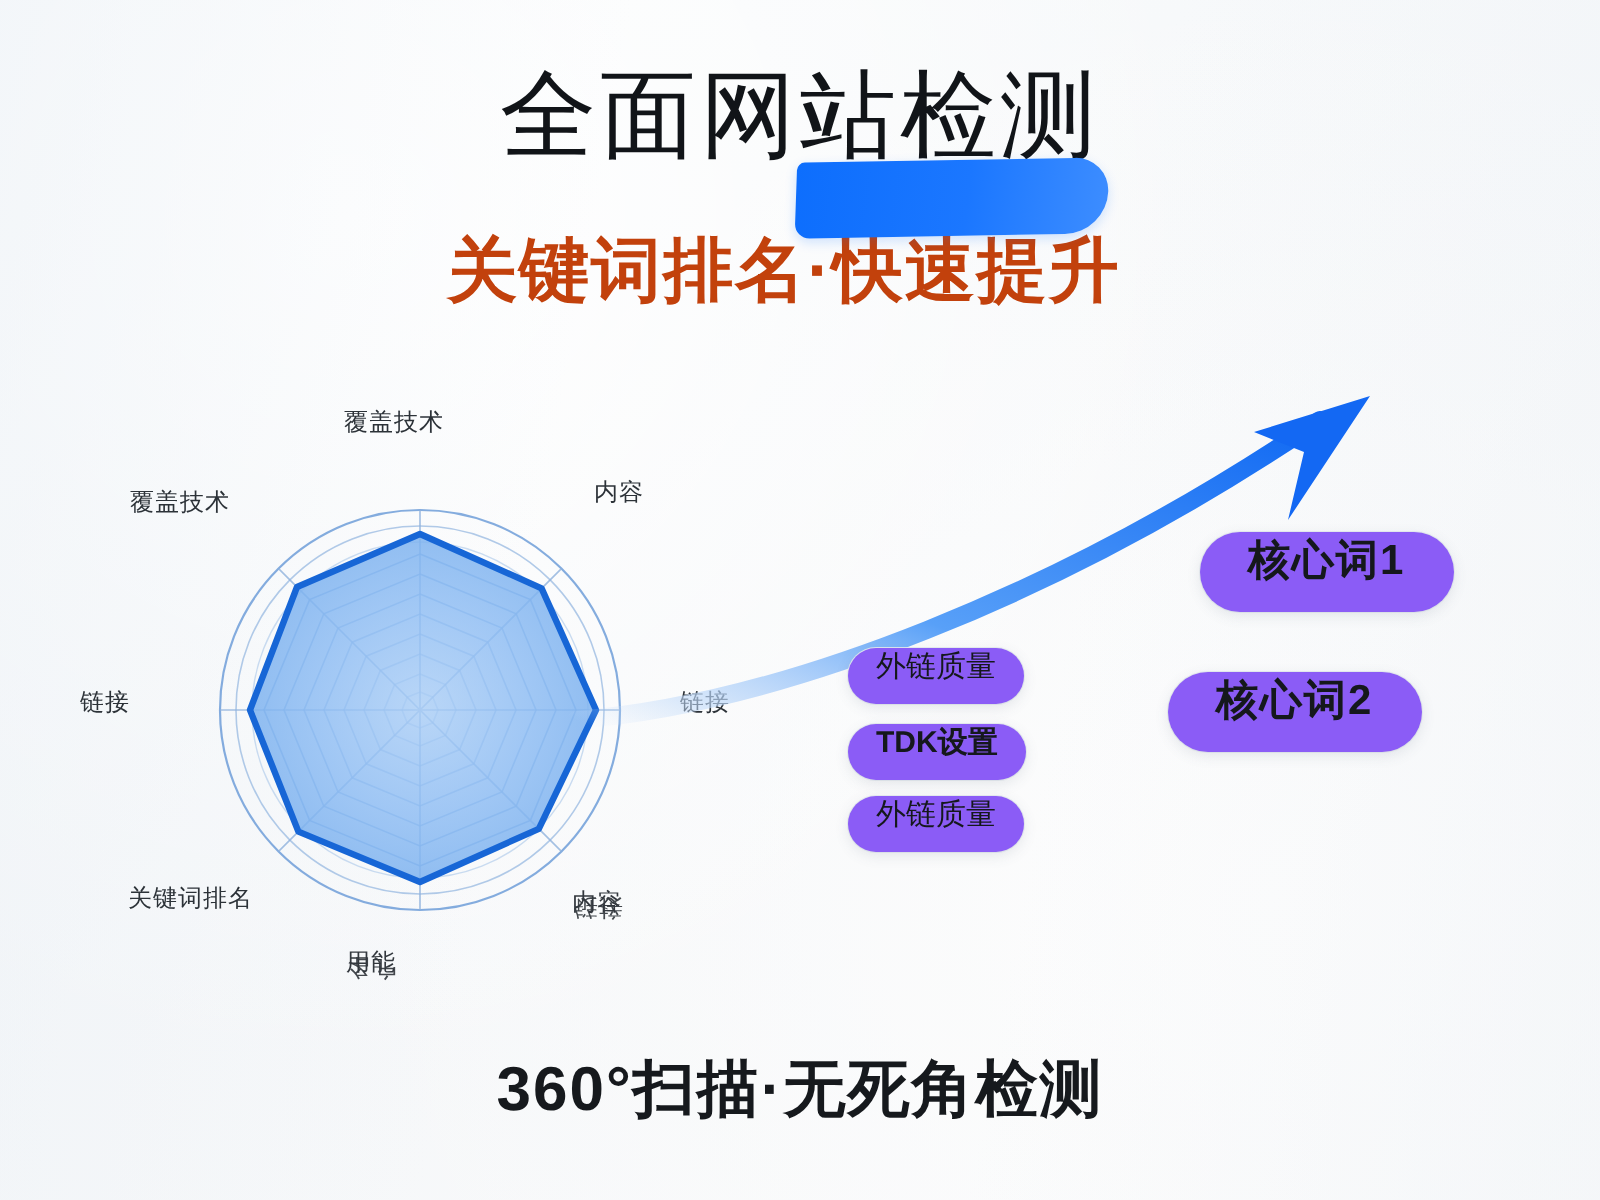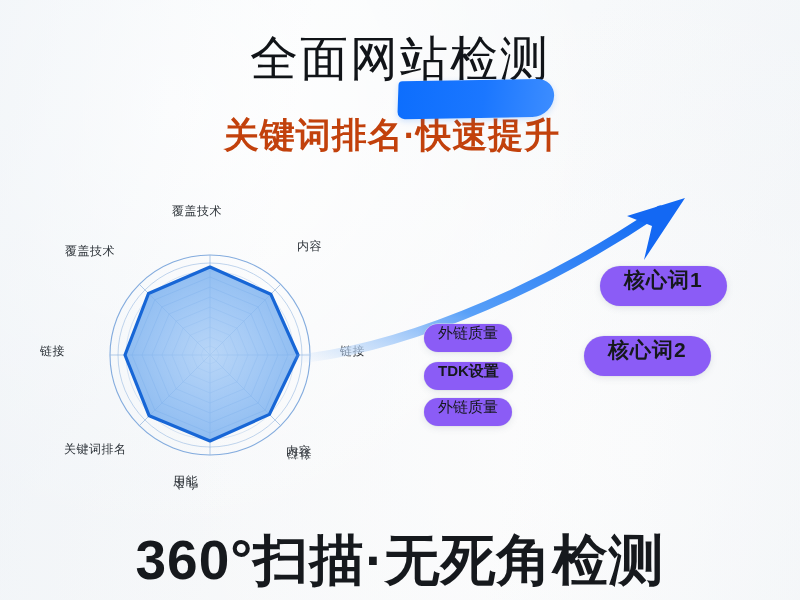--- a/index.html
+++ b/index.html
@@ -38,21 +38,21 @@
     border-radius:4px 18px 22px 8px;
     transform:skewX(-3deg) rotate(-1deg);
     box-shadow:0 2px 6px rgba(13,110,253,.18);
   }
   .subtitle{
     position:absolute;left:0;right:16px;top:112px;text-align:center;
     font-size:35px;font-weight:700;letter-spacing:1px;color:#c2410c;
   }
   .footline{
     position:absolute;left:0;right:0;top:524px;text-align:center;
-    font-size:55px;font-weight:700;letter-spacing:1px;color:#16191d;
+    font-size:31px;font-weight:700;letter-spacing:1px;color:#16191d;
   }
 
   
   .radar-box{position:absolute;left:10px;top:195px;width:400px;height:320px;}
   .radar-svg{position:absolute;left:0;top:0;}
   .rlabel{
     position:absolute;font-size:12px;color:#2c3238;white-space:nowrap;
     letter-spacing:.5px;
   }
   .rlabel.garbled{color:#33383e;}

